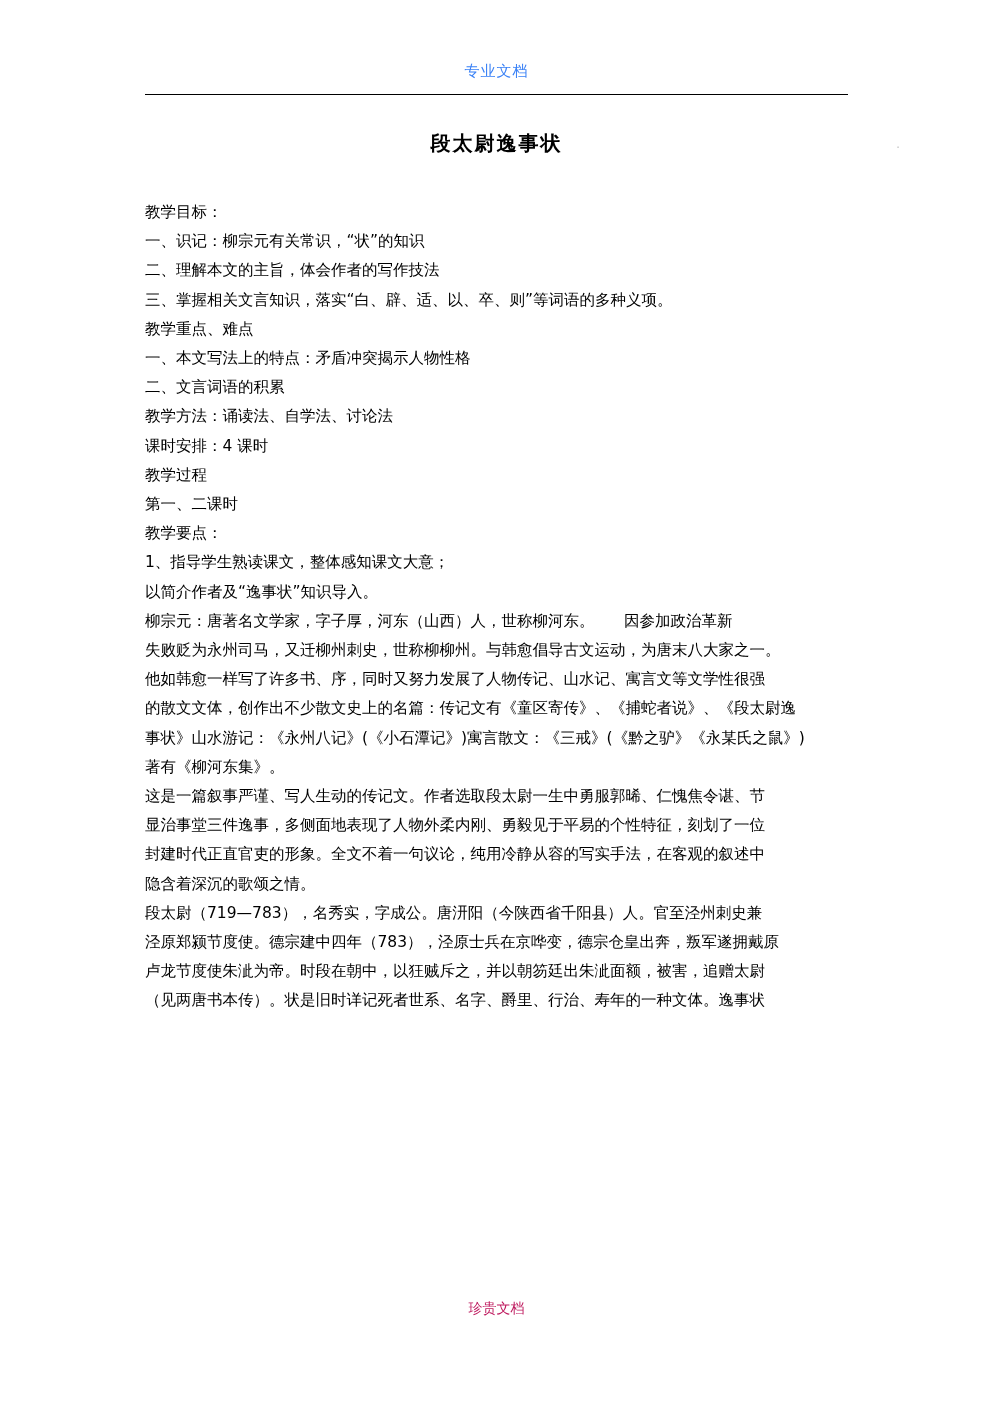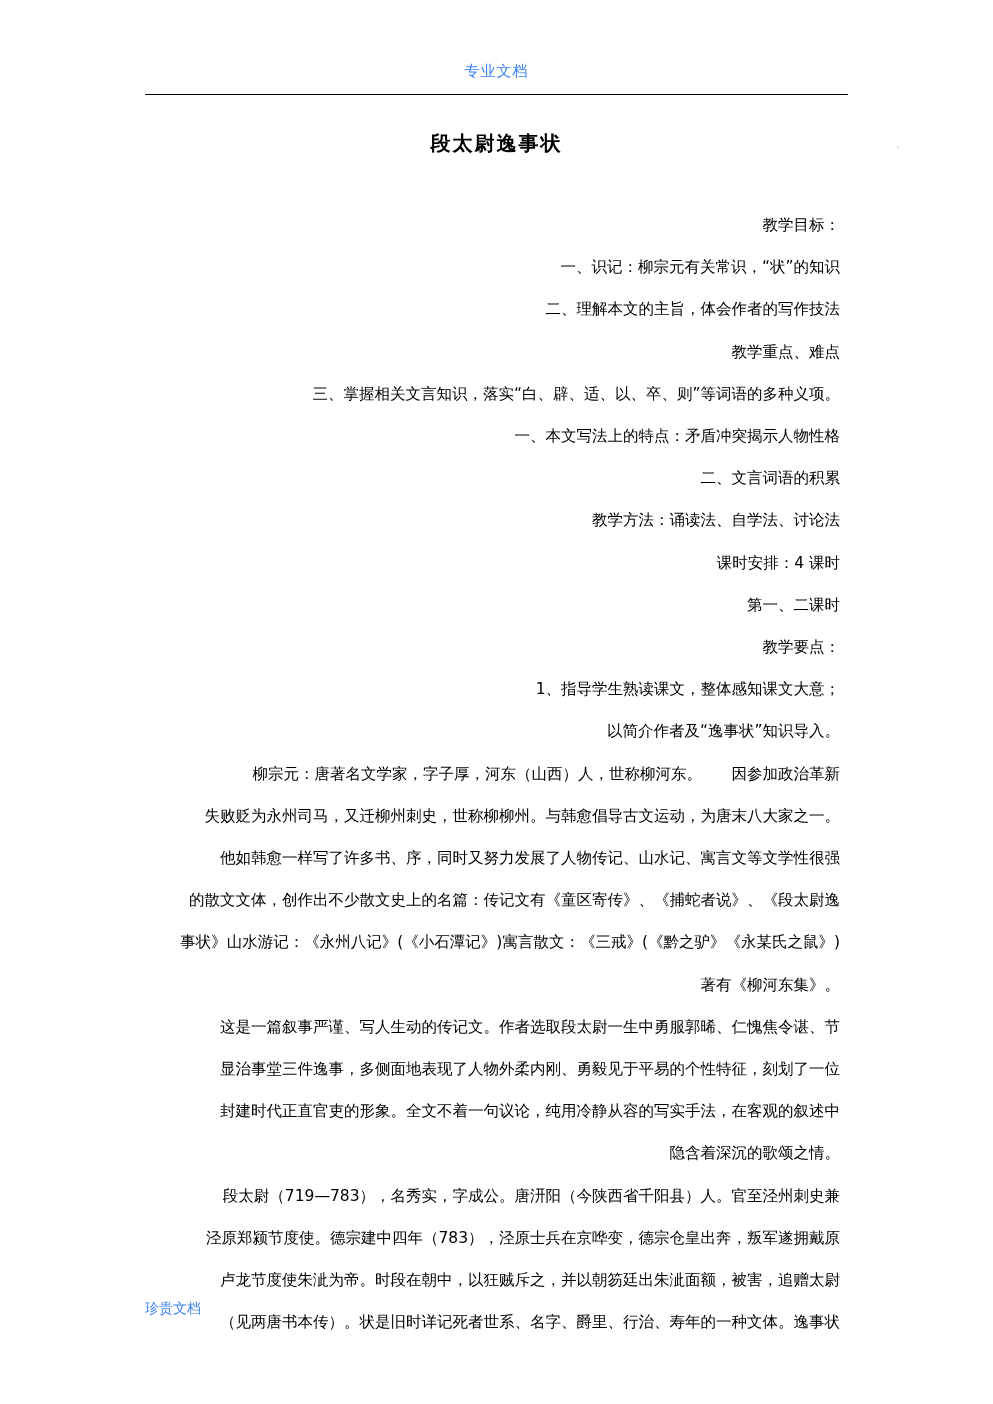--- a/index.html
+++ b/index.html
@@ -39,22 +39,23 @@
     width: 703px;
     height: 0;
     border-top: 1px solid #000;
   }
   
   .footer {
     position: absolute;
     top: 1300px;
     left: 145px;
     width: 703px;
+    text-align: center;
     font-size: 14px;
-    color: #3b82f6;
+    color: #be185d;
   }
   
   .doc-title {
     position: absolute;
     top: 130px;
     left: 0;
     width: 993px;
     text-align: center;
     font-size: 20px;
     font-weight: bold;
@@ -72,25 +73,24 @@
   
   .body-text {
     position: absolute;
     top: 198px;
     left: 145px;
     width: 708px;
     font-size: 15.5px;
     line-height: 29.2px;
   }
   .body-text p {
-    margin: 13px;
+    margin: 0;
     padding: 0;
     white-space: pre-wrap;
     word-break: break-all;
-    text-align: right;
   }
   .center-ln {
     padding-left: 100px;
   }
   .ind2 {
     padding-left: 44px;
   }
   .ind1 {
     padding-left: 22px;
   }
@@ -103,26 +103,27 @@
   <div class="header">专业文档</div>
   <div class="header-rule"></div>
 
   <div class="doc-title">段太尉逸事状</div>
   <div class="corner-mark">·</div>
 
   <div class="body-text" id="body-text">
       <p class="">教学目标：</p>
       <p class="">一、识记：柳宗元有关常识，“状”的知识</p>
       <p class="">二、理解本文的主旨，体会作者的写作技法</p>
+      <p class="">三、掌握相关文言知识，落实“白、辟、适、以、卒、则”等词语的多种义项。</p>
       <p class="">教学重点、难点</p>
-      <p class="">三、掌握相关文言知识，落实“白、辟、适、以、卒、则”等词语的多种义项。</p>
       <p class="">一、本文写法上的特点：矛盾冲突揭示人物性格</p>
       <p class="">二、文言词语的积累</p>
       <p class="">教学方法：诵读法、自学法、讨论法</p>
       <p class="">课时安排：4 课时</p>
+      <p class="">教学过程</p>
       <p class="center-ln">第一、二课时</p>
       <p class="">教学要点：</p>
       <p class="">1、指导学生熟读课文，整体感知课文大意；</p>
       <p class="ind2">以简介作者及“逸事状”知识导入。</p>
       <p class="ind1">柳宗元：唐著名文学家，字子厚，河东（山西）人，世称柳河东。      因参加政治革新</p>
       <p class="">失败贬为永州司马，又迁柳州刺史，世称柳柳州。与韩愈倡导古文运动，为唐末八大家之一。</p>
       <p class="">他如韩愈一样写了许多书、序，同时又努力发展了人物传记、山水记、寓言文等文学性很强</p>
       <p class="">的散文文体，创作出不少散文史上的名篇：传记文有《童区寄传》、《捕蛇者说》、《段太尉逸</p>
       <p class="">事状》山水游记：《永州八记》(《小石潭记》)寓言散文：《三戒》(《黔之驴》《永某氏之鼠》)</p>
       <p class="">著有《柳河东集》。</p>

